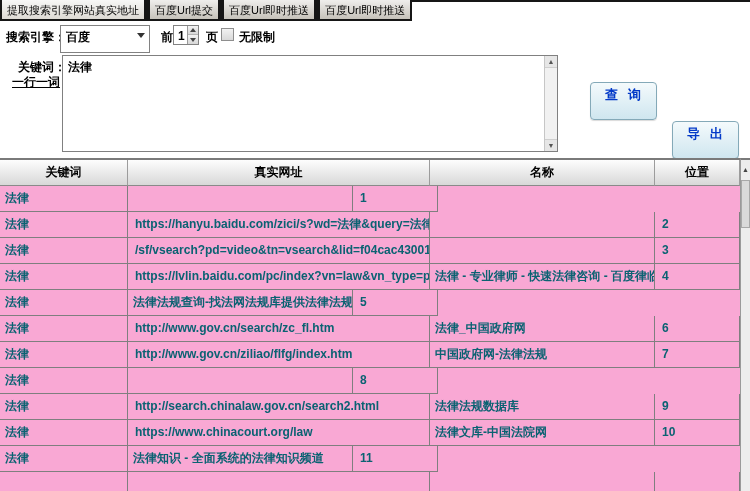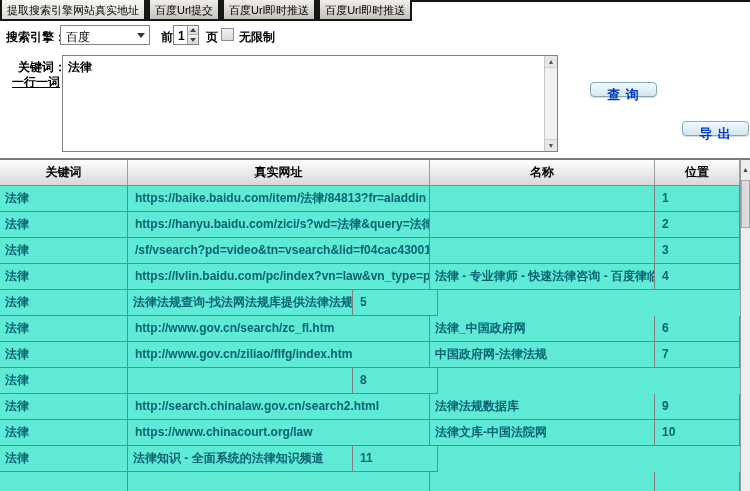--- a/index.html
+++ b/index.html
@@ -11,22 +11,22 @@
   .topline { position:absolute; left:0; top:0; width:750px; height:2px; background:#161616; }
   .tab-underlay { position:absolute; left:0; top:0; width:355px; height:21px; background:#161616; }
   .tabbar { position:absolute; left:0; top:0; height:21px; display:flex; }
   .tab { height:21px; margin-right:2px; padding:3px 5px 0 5px; font-size:11px; font-weight:normal;
     color:#000; background:linear-gradient(#efeeec,#c6c2ba); border:2px solid #161616; border-top:none;
     white-space:nowrap; cursor:default; }
   .tab.active { background:linear-gradient(#f7f7f6,#dddad4); }
 
   
   .lbl { position:absolute; font-size:12px; font-weight:bold; color:#000; white-space:nowrap; }
-  .dropdown { position:absolute; left:60px; top:25px; width:90px; height:20px; background:#fff;
-    border:1px solid #828282; font-size:12px; font-weight:normal; padding:3px 0 0 5px; }
+  .dropdown { position:absolute; left:60px; top:25px; width:90px; height:28px; background:#fff;
+    border:1px solid #828282; font-size:12px; font-weight:bold; padding:3px 0 0 5px; }
   .dropdown .arrow { position:absolute; right:4px; top:7px; width:0; height:0;
     border-left:4px solid transparent; border-right:4px solid transparent; border-top:5px solid #333; }
   .spinner { position:absolute; left:173px; top:25px; width:26px; height:20px; background:#fff;
     border:1px solid #828282; font-size:12px; font-weight:bold; padding:3px 0 0 4px; }
   .spin-btns { position:absolute; right:0; top:0; width:11px; height:18px; border-left:1px solid #9a9a9a; }
   .spin-btn { height:9px; background:linear-gradient(#f4f4f4,#d7d7d7); border-bottom:1px solid #b5b5b5;
     display:flex; align-items:center; justify-content:center; }
   .spin-btn:last-child { border-bottom:none; }
   .tri-up { width:0; height:0; border-left:3px solid transparent; border-right:3px solid transparent;
     border-bottom:4px solid #444; }
@@ -38,28 +38,28 @@
     border:1px solid #808080; }
   .kwbox .kwtext { position:absolute; left:5px; top:3px; font-size:12px; font-weight:bold; color:#000; }
   .kw-scroll { position:absolute; right:0; top:0; width:13px; height:100%;
     background:#f1f1f1; border-left:1px solid #c6c6c6; }
   .kw-scroll .sb-up, .kw-scroll .sb-dn { position:absolute; left:0; width:100%; height:12px;
     display:flex; align-items:center; justify-content:center; background:#e6e6e6; }
   .kw-scroll .sb-up { top:0; border-bottom:1px solid #cfcfcf; }
   .kw-scroll .sb-dn { bottom:0; border-top:1px solid #cfcfcf; }
 
   
-  .btn { position:absolute; width:67px; height:15px; border:1px solid #84a9b8; border-radius:4px;
+  .btn { position:absolute; width:67px; height:38px; border:1px solid #84a9b8; border-radius:4px;
     background:linear-gradient(#f4fafc,#cfe6ef); color:#0239c8; font-size:13px; font-weight:bold;
     text-align:center; padding-top:3px; letter-spacing:1px; cursor:default;
-    box-shadow:0 1px 1px rgba(0,0,0,0.15); }
+    box-shadow:0 1px 1px rgba(0,0,0,0.15);font-family:Liberation Mono, monospace; }
 
   
   .grid { position:absolute; left:0; top:158px; width:740px; height:333px;
-    border-top:2px solid #7a7a7a; overflow:hidden; background:#5eead4; }
+    border-top:2px solid #7a7a7a; overflow:hidden; background:#f9a8d4; }
   .t-row { display:flex; height:26px; }
   .cell { border-right:1px solid #7f7f7f; border-bottom:1px solid #7f7f7f;
     font-size:12px; font-weight:bold; color:#0b6272; line-height:24px;
     white-space:nowrap; overflow:hidden; }
   .c1 { width:128px; padding-left:5px; }
   .c2 { width:302px; padding-left:7px; }
   .c3 { width:225px; padding-left:5px; }
   .c4 { width:85px; padding-left:7px; }
   .t-head .cell { background:linear-gradient(#fdfdfd,#d8d8d8); color:#000; text-align:center;
     padding-left:0; border-right:1px solid #9c9c9c; border-bottom:1px solid #8a8a8a; }
@@ -112,32 +112,31 @@
   <div class="kwbox">
     <div class="kwtext">法律</div>
     <div class="kw-scroll">
       <div class="sb-up" style="font-size:7px; color:#555;">▲</div>
       <div class="sb-dn" style="font-size:7px; color:#555;">▼</div>
     </div>
   </div>
 
   <div class="btn" style="left:590px; top:82px;">查 询</div>
   <div class="btn" style="left:590px; top:132px;margin-top:28px;">清空</div>
-  <div class="btn" style="left:672px; top:121px;margin-left:10px;">导 出</div>
+  <div class="btn" style="left:672px; top:121px;">导 出</div>
 
   <div class="grid">
     <div class="t-row t-head">
       <div class="cell c1">关键词</div>
       <div class="cell c2">真实网址</div>
       <div class="cell c3">名称</div>
       <div class="cell c4">位置</div>
     </div>
     <div class="t-row">
       <div class="cell c1">法律</div>
-      <div class="cell c2">https://baike.baidu.com/item/法律/84813?fr=aladdin</div>
       <div class="cell c3"></div>
       <div class="cell c4">1</div>
     </div>
     <div class="t-row">
       <div class="cell c1">法律</div>
       <div class="cell c2">https://hanyu.baidu.com/zici/s?wd=法律&amp;query=法律</div>
       <div class="cell c3"></div>
       <div class="cell c4">2</div>
     </div>
     <div class="t-row">

